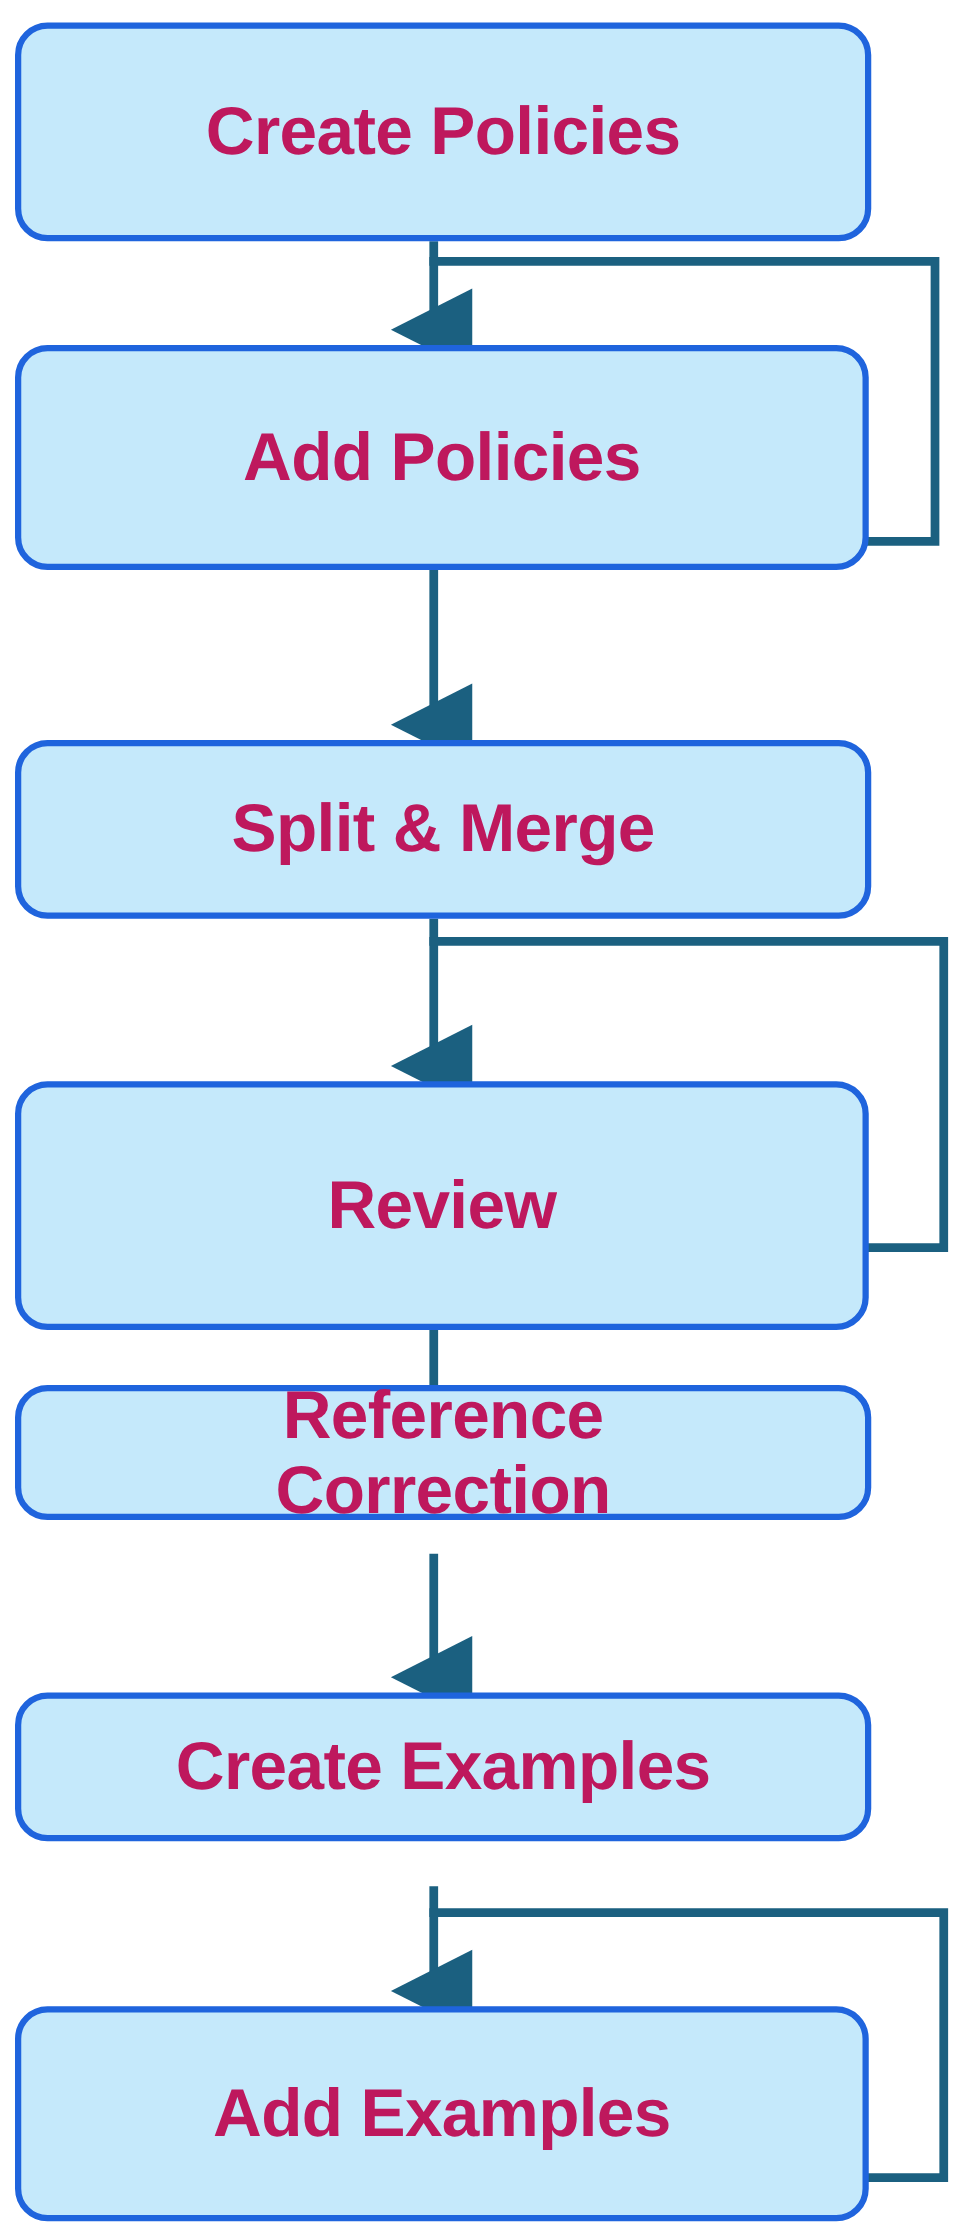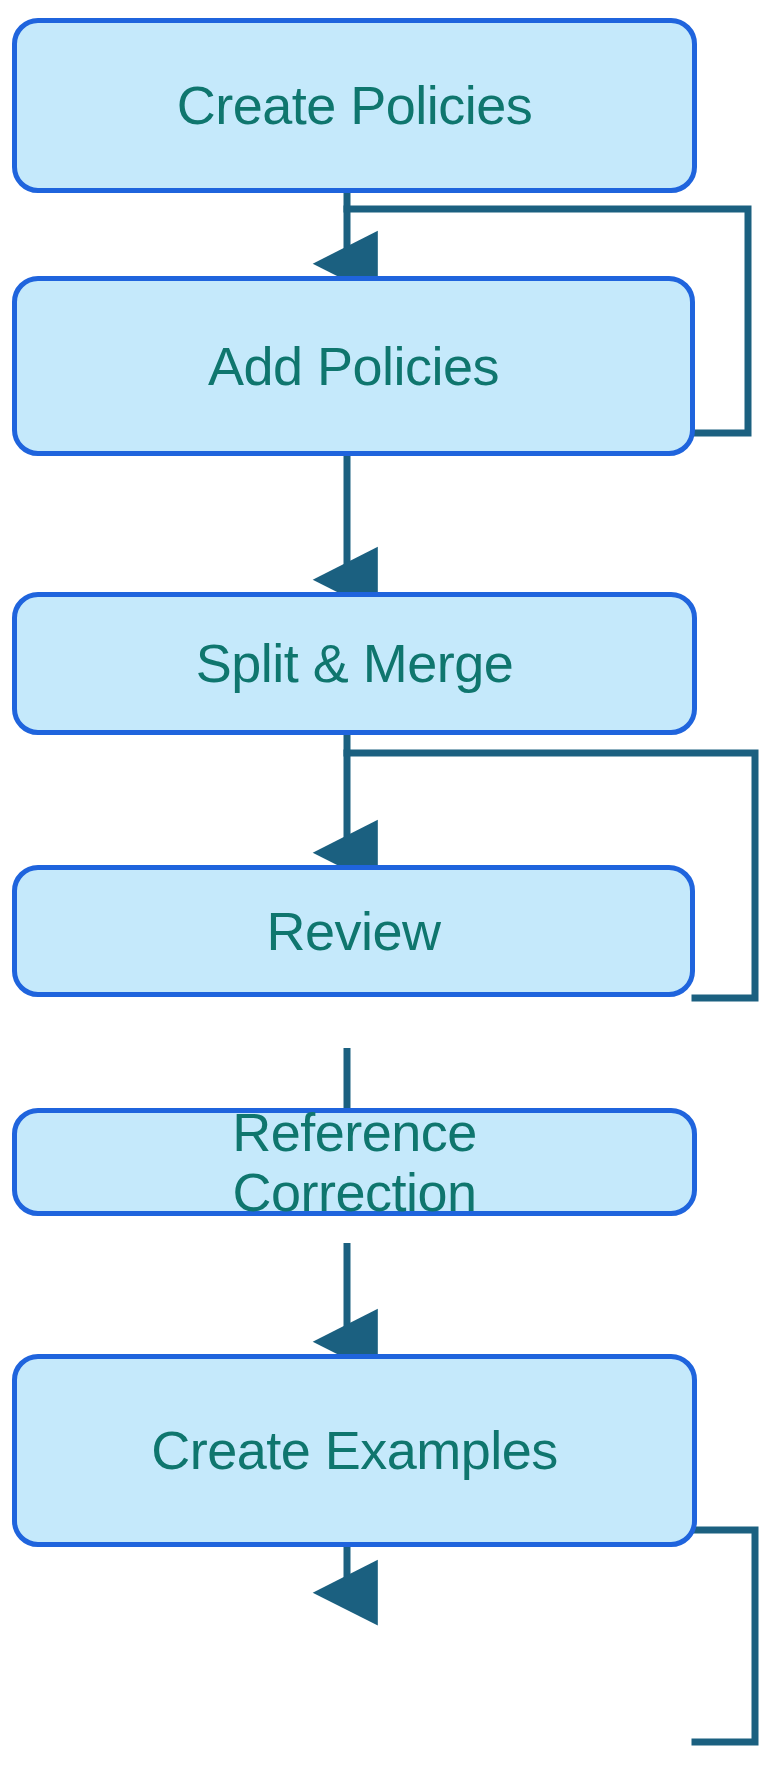--- a/index.html
+++ b/index.html
@@ -37,24 +37,24 @@
     box-sizing: border-box;
     background: #c5e9fb;
     border: 5px solid #1f64dd;
     border-radius: 26px;
     display: flex;
     align-items: center;
     justify-content: center;
     text-align: center;
   }
   .node-label {
-    color: #0f766e;
+    color: #be185d;
     font-family: "Liberation Sans", sans-serif;
     font-size: 54px;
-    font-weight: 400;
+    font-weight: 700;
     line-height: 1.12;
     letter-spacing: -0.5px;
     white-space: pre-line;
     padding: 0 10px;
   }
 </style>
 </head>
 <body>
 
 <div id="flow-root">
@@ -89,28 +89,31 @@
     </div>
 
     <div class="node" style="left:12px; top:276px; width:683px; height:180px;">
       <span class="node-label">Add Policies</span>
     </div>
 
     <div class="node" style="left:12px; top:592px; width:685px; height:143px;text-align:center;">
       <span class="node-label">Split &amp; Merge</span>
     </div>
 
-    <div class="node" style="left:12px; top:865px; width:683px; height:132px;">
+    <div class="node" style="left:12px; top:865px; width:683px; height:199px;">
       <span class="node-label">Review</span>
     </div>
 
     <div class="node" style="left:12px; top:1108px; width:685px; height:108px;">
       <span class="node-label">Reference
 Correction</span>
     </div>
 
-    <div class="node" style="left:12px; top:1354px; width:685px; height:193px;">
+    <div class="node" style="left:12px; top:1354px; width:685px; height:119px;">
       <span class="node-label">Create Examples</span>
     </div>
 
+    <div class="node" style="left:12px; top:1605px; width:683px; height:172px;">
+      <span class="node-label">Add Examples</span>
+    </div>
 
   </div>
 </div>
 
 </body></html>

